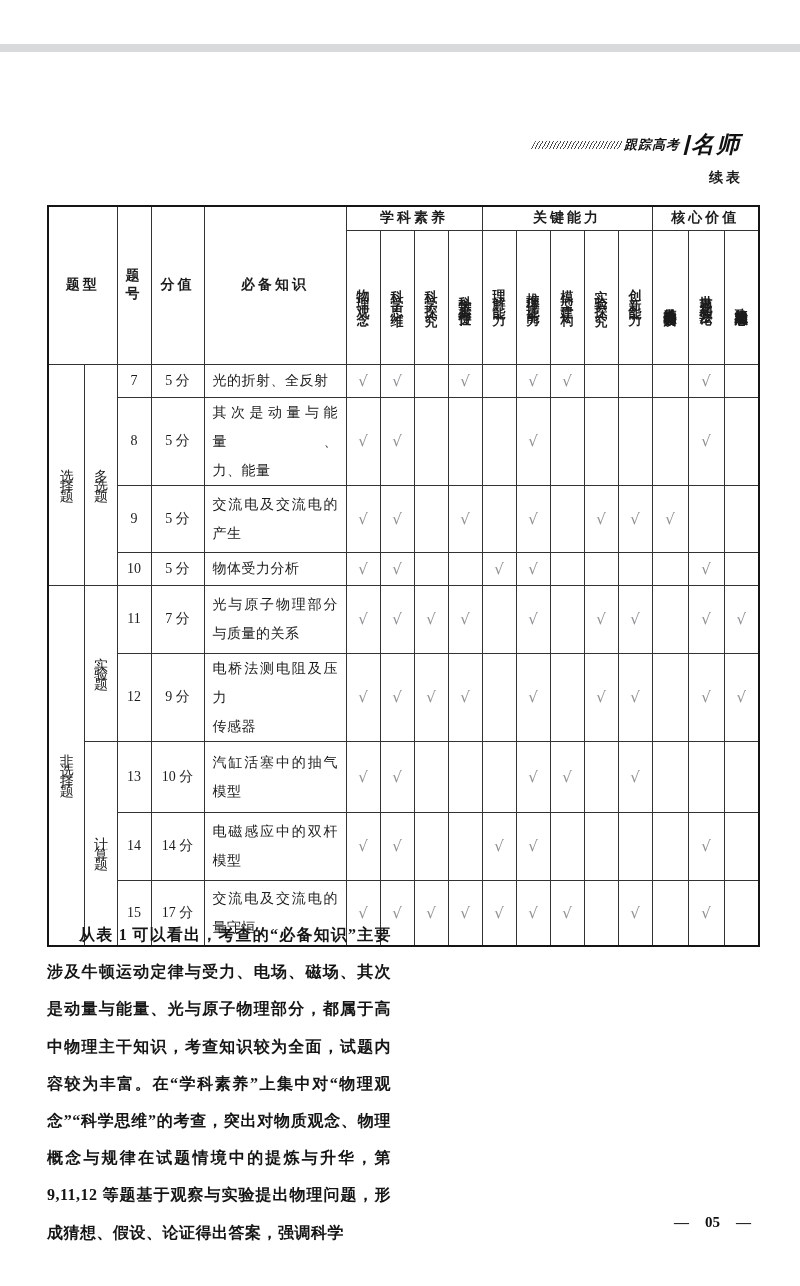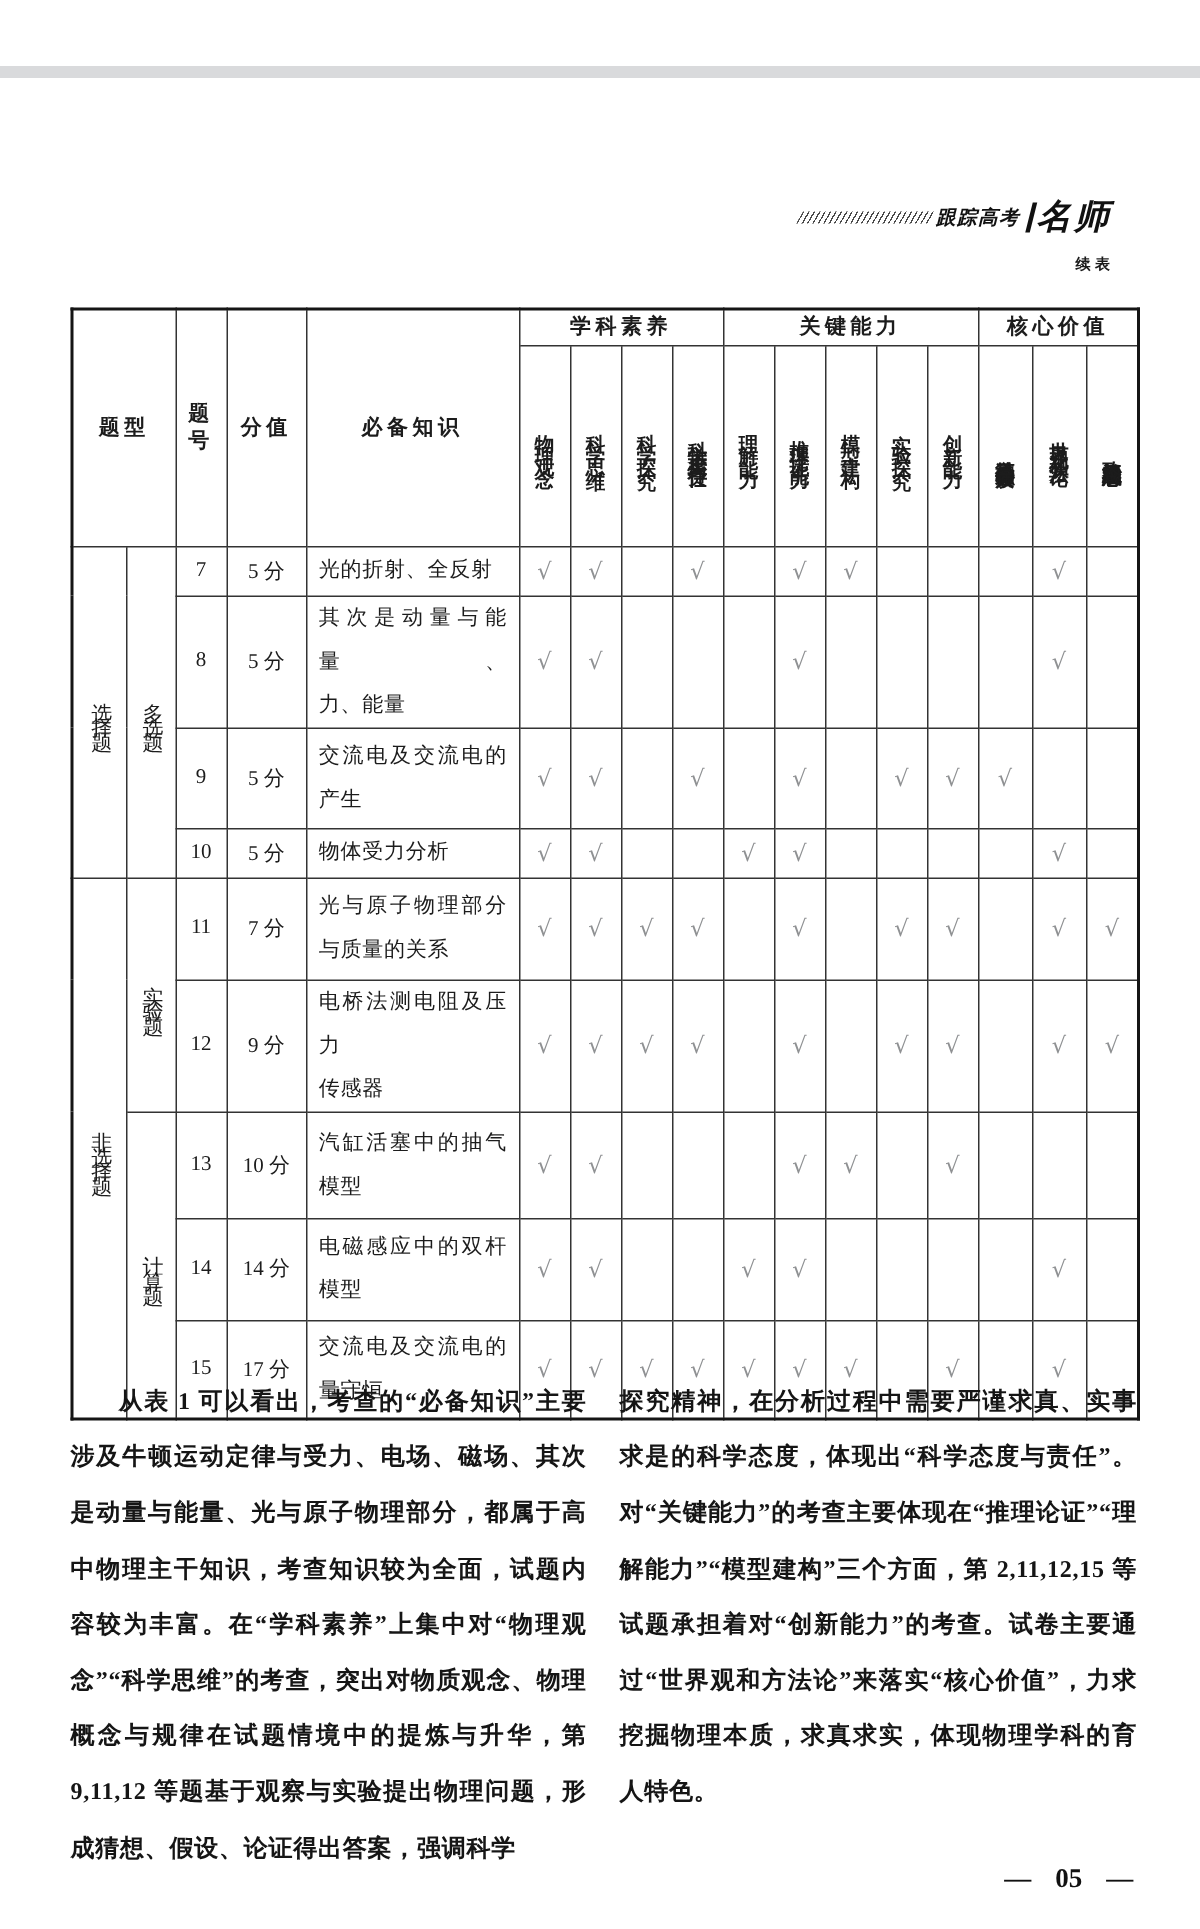--- a/index.html
+++ b/index.html
@@ -11,21 +11,21 @@
 
   
   .brand{position:absolute;top:129px;right:57px;display:flex;align-items:center;
          font-family:"Liberation Sans","DejaVu Sans",sans-serif;}
   .hatch{width:88px;height:8px;margin-right:4px;transform:skewX(-30deg);
          background:repeating-linear-gradient(90deg,#4a4a4a 0 1px,transparent 1px 3.6px);}
   .series{font-size:13px;font-weight:700;transform:skewX(-14deg);letter-spacing:1px;color:#111;}
   .bbar{width:3px;height:20px;background:#111;transform:skewX(-14deg);margin:0 4px 0 5px;}
   .bname{font-size:23px;font-weight:900;transform:skewX(-14deg);letter-spacing:2px;color:#111;}
 
-  .cont{position:absolute;top:169px;right:57px;font-size:10px;font-weight:700;letter-spacing:3px;}
+  .cont{position:absolute;top:169px;right:57px;font-size:14px;font-weight:700;letter-spacing:3px;}
 
   
   table.grid{position:absolute;left:47px;top:205px;width:711px;border-collapse:collapse;
              table-layout:fixed;border:2px solid #151515;}
   .grid th,.grid td{border:1px solid #333;vertical-align:middle;text-align:center;
                     padding:0;overflow:hidden;color:#1c1c1c;}
   .grid tr.h1{height:24px;}
   .grid tr.h1 th{font-size:14px;font-weight:700;letter-spacing:3px;margin-top:44px;}
   .grid tr.h2{height:134px;}
   .grid th{font-weight:700;}
@@ -47,21 +47,21 @@
   td.check{font-size:15px;color:#8f9193;font-family:"DejaVu Sans","Liberation Sans",sans-serif;}
 
   
   .col{position:absolute;top:916px;font-size:16px;line-height:37.2px;text-align:justify;
        color:#151515;font-weight:600;letter-spacing:0.5px;}
   .colL{left:47px;width:344px;text-indent:2em;}
   .colR{left:413px;width:345px;}
 
   
   .footer{position:absolute;top:1214px;left:630px;width:165px;text-align:center;
-          font-size:18px;font-weight:700;color:#111;margin-top:28px;}
+          font-size:15px;font-weight:700;color:#111;}
   .footer span{margin:0 8px;}
 </style>
 </head>
 <body>
 
 <div class="page">
 
   <div class="topbar"></div>
 
   <div class="brand">
@@ -299,19 +299,18 @@
           <td class="check"></td>
           <td class="check">√</td>
           <td class="check"></td>
           <td class="check">√</td>
           <td class="check"></td>
         </tr>
     </tbody>
   </table>
 
   <div class="col colL">从表 1 可以看出，考查的“必备知识”主要涉及牛顿运动定律与受力、电场、磁场、其次是动量与能量、光与原子物理部分，都属于高中物理主干知识，考查知识较为全面，试题内容较为丰富。在“学科素养”上集中对“物理观念”“科学思维”的考查，突出对物质观念、物理概念与规律在试题情境中的提炼与升华，第 9,11,12 等题基于观察与实验提出物理问题，形成猜想、假设、论证得出答案，强调科学</div>
-  <div class="col colR">探究精神，在分析过程中需要严谨求真、实事求是的科学态度，体现出“科学态度与责任”。对“关键能力”的考查主要体现在“推理论证”“理解能力”“模型建构”三个方面，第 2,11,12,15 等试题承担着对“创新能力”的考查。试卷主要通过“世界观和方法论”来落实“核心价值”，力求挖掘物理本质，求真求实，体现物理学科的育人特色。</div>
 
   <div class="footer">
     <span>—</span><span>05</span><span>—</span>
   </div>
 
 </div>
 
 </body></html>

